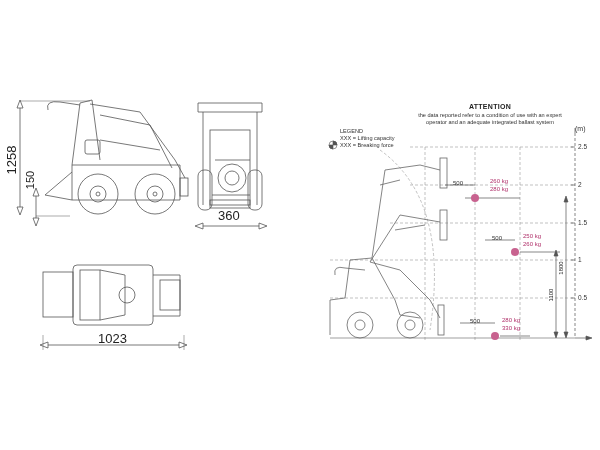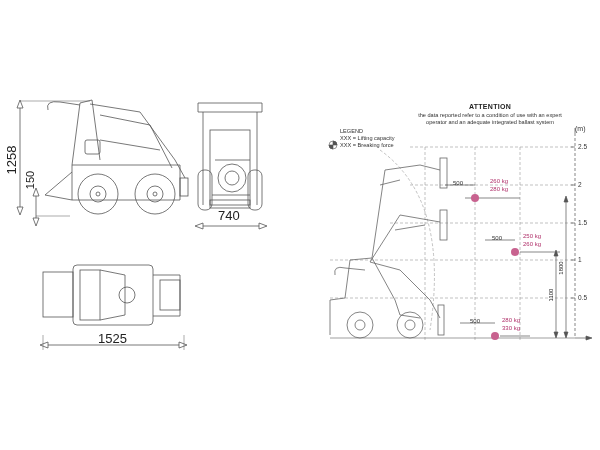--- a/index.html
+++ b/index.html
@@ -154,22 +154,22 @@
     <path d="M333,141 A4,4 0 0,1 337,145 L333,145 Z" fill="#555"></path>
     <path d="M333,149 A4,4 0 0,1 329,145 L333,145 Z" fill="#555"></path>
   </g>
 
   <text class="dimtxt" x="16" y="160" font-size="13" transform="rotate(-90 16 160)" text-anchor="middle">1258</text>
   <text class="dimtxt" x="34" y="180" font-size="11" transform="rotate(-90 34 180)" text-anchor="middle">150</text>
   <text class="dimtxt" x="563" y="268" font-size="6" transform="rotate(-90 563 268)" text-anchor="middle">1800</text>
   <text class="dimtxt" x="553" y="295" font-size="6" transform="rotate(-90 553 295)" text-anchor="middle">1100</text>
 </svg>
 
-<div class="abs dimtxt" style="left:218px;top:208px;font-size:13px;">740</div>
-<div class="abs dimtxt" style="left:98px;top:331px;font-size:13px;">1525</div>
+<div class="abs dimtxt" style="left:218px;top:208px;font-size:13px;">360</div>
+<div class="abs dimtxt" style="left:98px;top:331px;font-size:13px;">1023</div>
 
 <div class="attn-title">ATTENTION</div>
 <div class="attn-line" style="top:112px;">the data reported refer to a condition of use with an expert</div>
 <div class="attn-line" style="top:119px;">operator and an adequate integrated ballast system</div>
 
 <div class="legend">
   <div>LEGEND</div>
   <div style="padding-left:0;">XXX = Lifting capacity</div>
   <div>XXX = Breaking force</div>
 </div>

